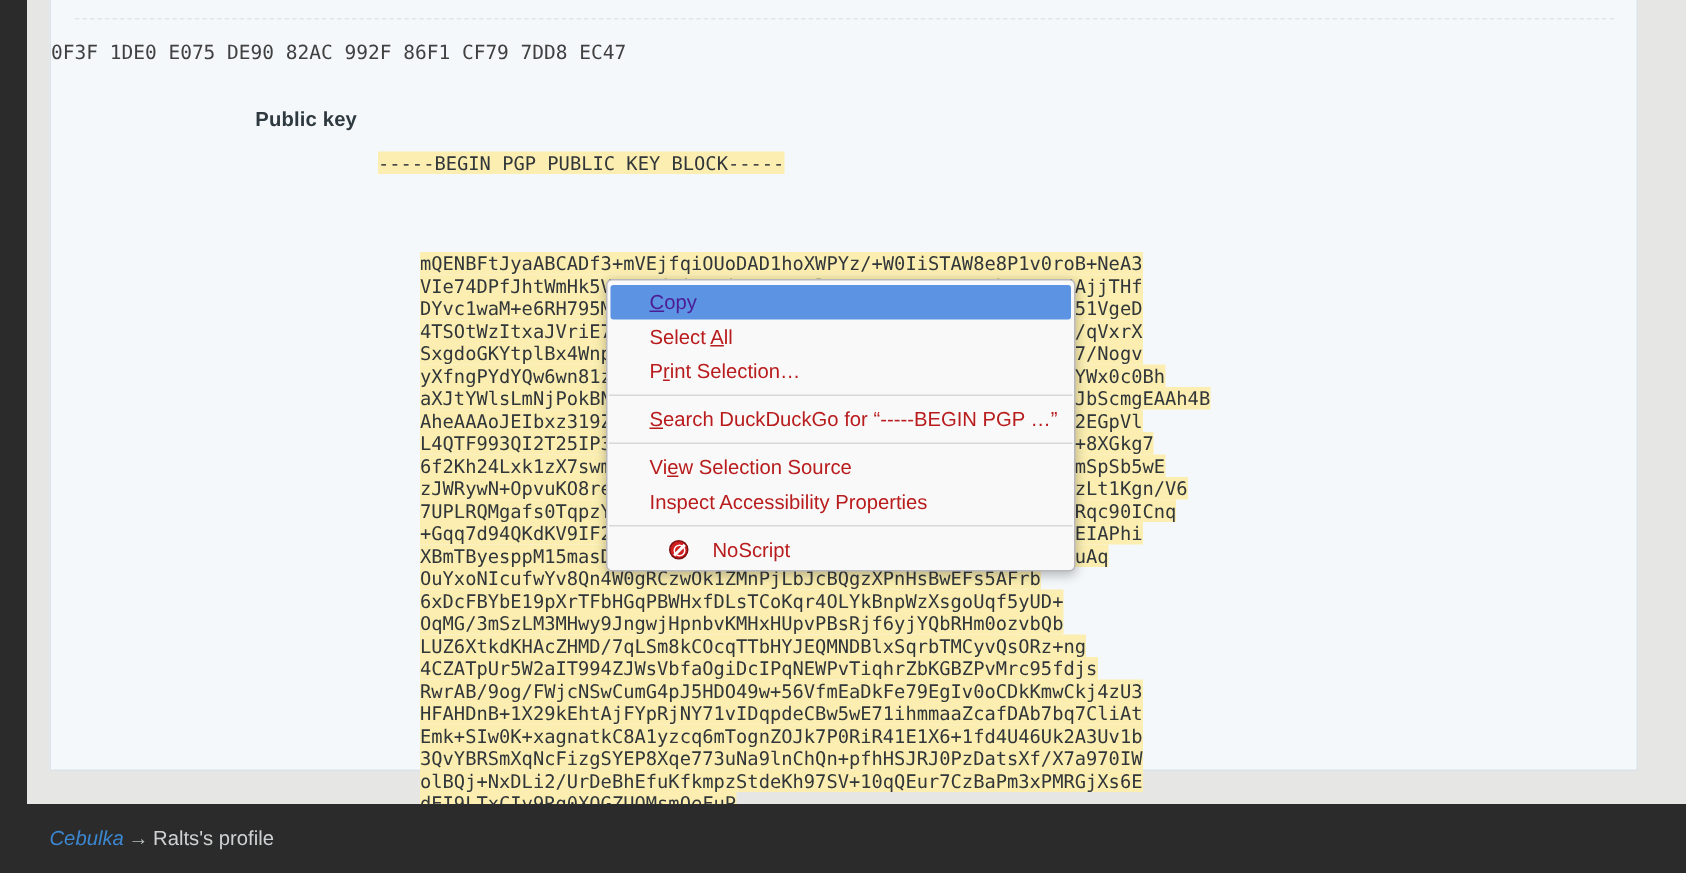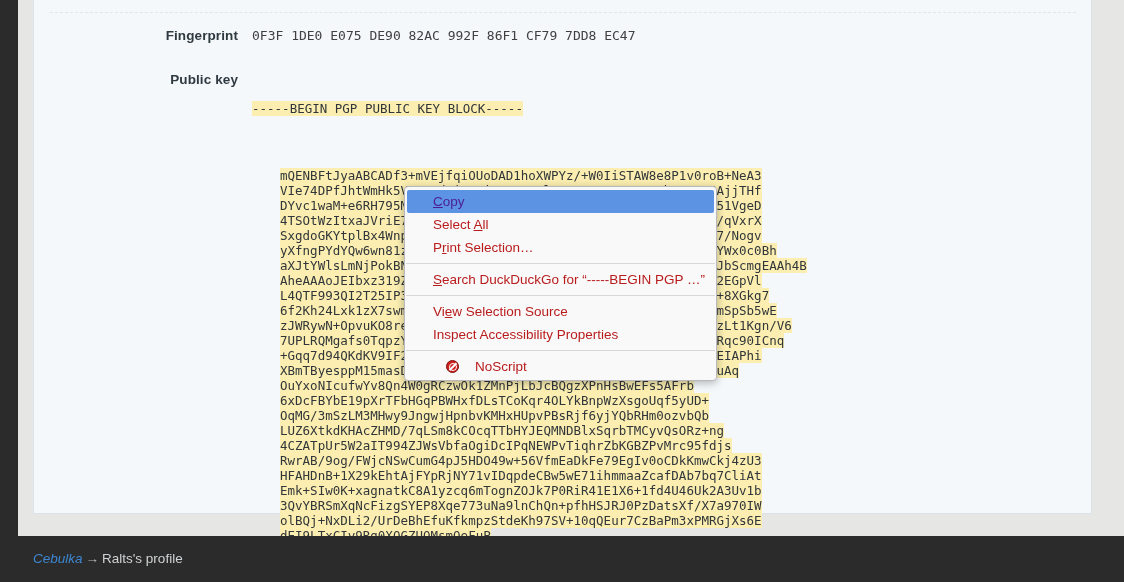--- a/index.html
+++ b/index.html
@@ -204,21 +204,20 @@
 
   <div class="chrome-left"></div>
   <div class="chrome-right"></div>
   <div class="page-bg"></div>
 
   <div class="content-card">
 
     <div class="dashed-rule"></div>
 
     <div class="field-row" id="fingerprint-row">
-      <div class="field-label">Fingerprint</div>
       <div class="field-value-mono">0F3F 1DE0 E075 DE90 82AC 992F 86F1 CF79 7DD8 EC47</div>
     </div>
 
     <div class="field-row" id="publickey-row">
       <div class="field-label">Public key</div>
       <div class="pgp-block">
         <span class="pgp-armor-top"><span class="hl">-----BEGIN PGP PUBLIC KEY BLOCK-----</span></span>
         <span class="pgp-body" id="pgp-body"><span class="ln"><span>mQENBFtJyaABCADf3+mVEjfqiOUoDAD1hoXWPYz/+W0IiSTAW8e8P1v0roB+NeA3</span></span><span class="ln"><span>VIe74DPfJhtWmHk5VTyBSd7j5EOj3M/AHPplXOOYtCg7XFPt273hw8o5X4AjjTHf</span></span><span class="ln"><span>DYvc1waM+e6RH795Min83eIiA+P77lUmss/Lz1W0BhbA2/V9tcIsaN2HG051VgeD</span></span><span class="ln"><span>4TSOtWzItxaJVriE7KPz65Ogl+R/wRrvbUmVHHj0JBgNfRePDt4Ck+Mja0/qVxrX</span></span><span class="ln"><span>SxgdoGKYtplBx4WnpdFo5s8rExFeksiYWe0i7SQG1sJ0T2ynfYs8c0/B7j7/Nogv</span></span><span class="ln"><span>yXfngPYdYQw6wn81z5AT/5O577Xo3nvzunXnABEBAAG0GFJhbHRzRzIDxyYWx0c0Bh</span></span><span class="ln"><span>aXJtYWlsLmNjPokBNAQQAQgAHhYhBA8/HeDgdd6QgqyZL4bxz3l92OxHBQJbScmgEAAh4B</span></span><span class="ln"><span>AheAAAoJEIbxz319ZT26MRCADJ1kzWGKX8QSCkgMmH6gRqQlHkN4RPsM3X2EGpVl</span></span><span class="ln"><span>L4QTF993QI2T25IP3j2gDqDQl0q5dNQTZHaTXA9tYbIRCrFTGRxqbMVnS7+8XGkg7</span></span><span class="ln"><span>6f2Kh24Lxk1zX7swmD2xYgQBpGqKPxYK1rOcTqAHuUCpRTVRcvBJXKYiuXmSpSb5wE</span></span><span class="ln"><span>zJWRywN+OpvuKO8reQGmLNWpOqVkhPLBBObQY8oNJoXoZnXvzbPqOeKdCEzLt1Kgn/V6</span></span><span class="ln"><span>7UPLRQMgafs0TqpzYC8lqOJXKMbO3G9bfrVxbDpjfE90lFXHZpHVdUZgWJRqc90ICnq</span></span><span class="ln"><span>+Gqq7d94QKdKV9IF2wPPqhc3RvqAhNxqiPGPjsbtwjRSAwLkHQmUBPSqZAEIAPhi</span></span><span class="ln"><span>XBmTByesppM15masDZ5uOPPcgB2wYHsTnxMBuhQuFCrcbjvTTknMzAXVW/uAq</span></span><span class="ln"><span>OuYxoNIcufwYv8Qn4W0gRCzwOk1ZMnPjLbJcBQgzXPnHsBwEFs5AFrb</span></span><span class="ln"><span>6xDcFBYbE19pXrTFbHGqPBWHxfDLsTCoKqr4OLYkBnpWzXsgoUqf5yUD+</span></span><span class="ln"><span>OqMG/3mSzLM3MHwy9JngwjHpnbvKMHxHUpvPBsRjf6yjYQbRHm0ozvbQb</span></span><span class="ln"><span>LUZ6XtkdKHAcZHMD/7qLSm8kCOcqTTbHYJEQMNDBlxSqrbTMCyvQsORz+ng</span></span><span class="ln"><span>4CZATpUr5W2aIT994ZJWsVbfaOgiDcIPqNEWPvTiqhrZbKGBZPvMrc95fdjs</span></span><span class="ln"><span>RwrAB/9og/FWjcNSwCumG4pJ5HDO49w+56VfmEaDkFe79EgIv0oCDkKmwCkj4zU3</span></span><span class="ln"><span>HFAHDnB+1X29kEhtAjFYpRjNY71vIDqpdeCBw5wE71ihmmaaZcafDAb7bq7CliAt</span></span><span class="ln"><span>Emk+SIw0K+xagnatkC8A1yzcq6mTognZOJk7P0RiR41E1X6+1fd4U46Uk2A3Uv1b</span></span><span class="ln"><span>3QvYBRSmXqNcFizgSYEP8Xqe773uNa9lnChQn+pfhHSJRJ0PzDatsXf/X7a970IW</span></span><span class="ln"><span>olBQj+NxDLi2/UrDeBhEfuKfkmpzStdeKh97SV+10qQEur7CzBaPm3xPMRGjXs6E</span></span><span class="ln"><span>dEI9LTxCIy9Rg0XQGZUOMsmQeFuP</span></span></span>
         <span class="pgp-armor-top"><span>=RVIs</span></span>
         

